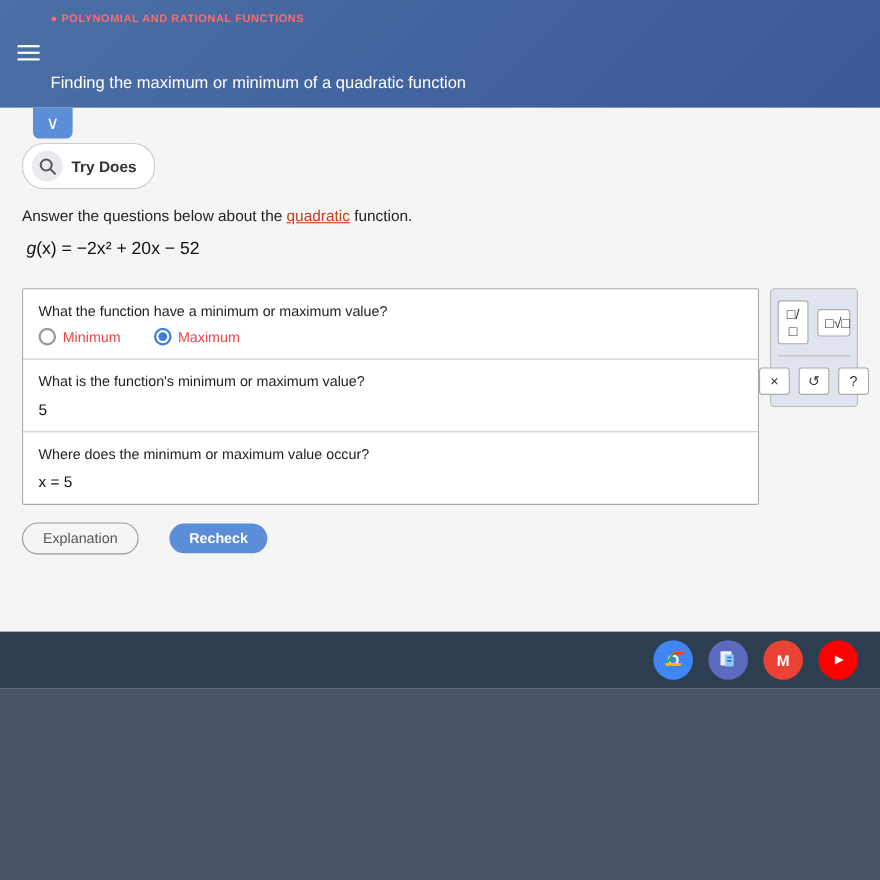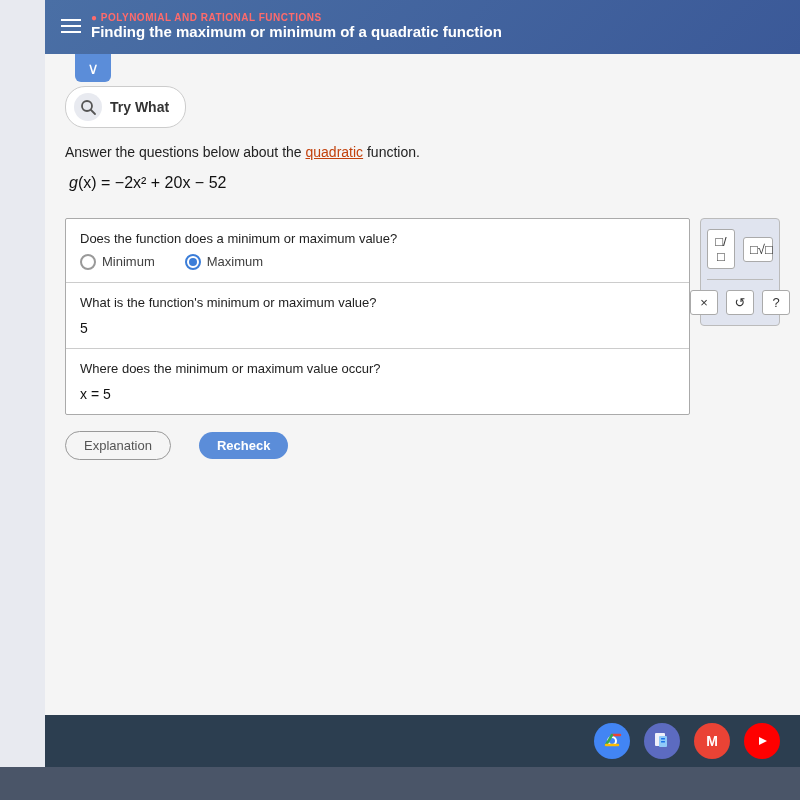--- a/index.html
+++ b/index.html
@@ -7,26 +7,25 @@
       width: 800px;
       height: 800px;
       background: #4a5568;
       font-family: Arial, sans-serif;
       overflow: hidden;
       position: relative;
     }
 
     .screen {
       width: 800px;
-      height: 767px;
+      height: 626px;
       background: #e8eaf0;
       position: relative;
       display: flex;
       flex-direction: column;
-      padding-left: 45px;
     }
 
     
     .header {
       background: #3b5998;
       background: linear-gradient(135deg, #4a6fa5, #3b5998);
       padding: 12px 16px 14px 16px;
       color: white;
       flex-shrink: 0;
     }
@@ -54,21 +53,22 @@
     .header-subtitle {
       font-size: 10px;
       color: #ff6b6b;
       text-transform: uppercase;
       letter-spacing: 0.5px;
       font-weight: bold;
     }
     .header-title {
       font-size: 15px;
       color: white;
-      font-weight: 700;
+      font-weight: 400;
+      margin-top: 44px;
     }
 
     
     .main-content {
       background: #f5f5f5;
       flex: 1;
       padding: 0;
       position: relative;
       overflow: hidden;
     }
@@ -161,24 +161,24 @@
       color: #222;
       margin-bottom: 8px;
     }
     .radio-group {
       display: flex;
       gap: 30px;
       align-items: center;
     }
     .radio-option {
       display: flex;
-      align-items: flex-start;
+      align-items: center;
       gap: 6px;
       font-size: 13px;
-      color: #404040;
+      color: #ef4444;
       cursor: pointer;
     }
     .radio-circle {
       width: 16px;
       height: 16px;
       border-radius: 50%;
       border: 2px solid #999;
       display: flex;
       align-items: center;
       justify-content: center;
@@ -315,40 +315,40 @@
     <div class="try-again-section">
       <div class="chevron-down">∨</div>
       <button class="try-again-btn">
         <div class="try-again-icon">
 
           <svg width="18" height="18" viewBox="0 0 18 18" fill="none">
             <circle cx="8" cy="8" r="5" stroke="#555" stroke-width="1.8"></circle>
             <line x1="12" y1="12" x2="16" y2="16" stroke="#555" stroke-width="1.8" stroke-linecap="round"></line>
           </svg>
         </div>
-        <span>Try What</span>
+        <span>Try Does</span>
       </button>
     </div>
 
     <div class="problem-area">
       <div class="problem-intro">
         <span>Answer the questions below about the</span>
         <span class="underline">quadratic</span>
         <span>function.</span>
       </div>
       <div class="function-display">
         <em>g</em><span>(x) = −2x² + 20x − 52</span>
       </div>
     </div>
 
     <div class="questions-container">
       <div class="questions-panel">
 
         <div class="question-block">
-          <div class="question-text">Does the function does a minimum or maximum value?</div>
+          <div class="question-text">What the function have a minimum or maximum value?</div>
           <div class="radio-group">
             <label class="radio-option">
               <div class="radio-circle"></div>
               <span>Minimum</span>
             </label>
             <label class="radio-option">
               <div class="radio-circle selected"></div>
               <span>Maximum</span>
             </label>
           </div>

